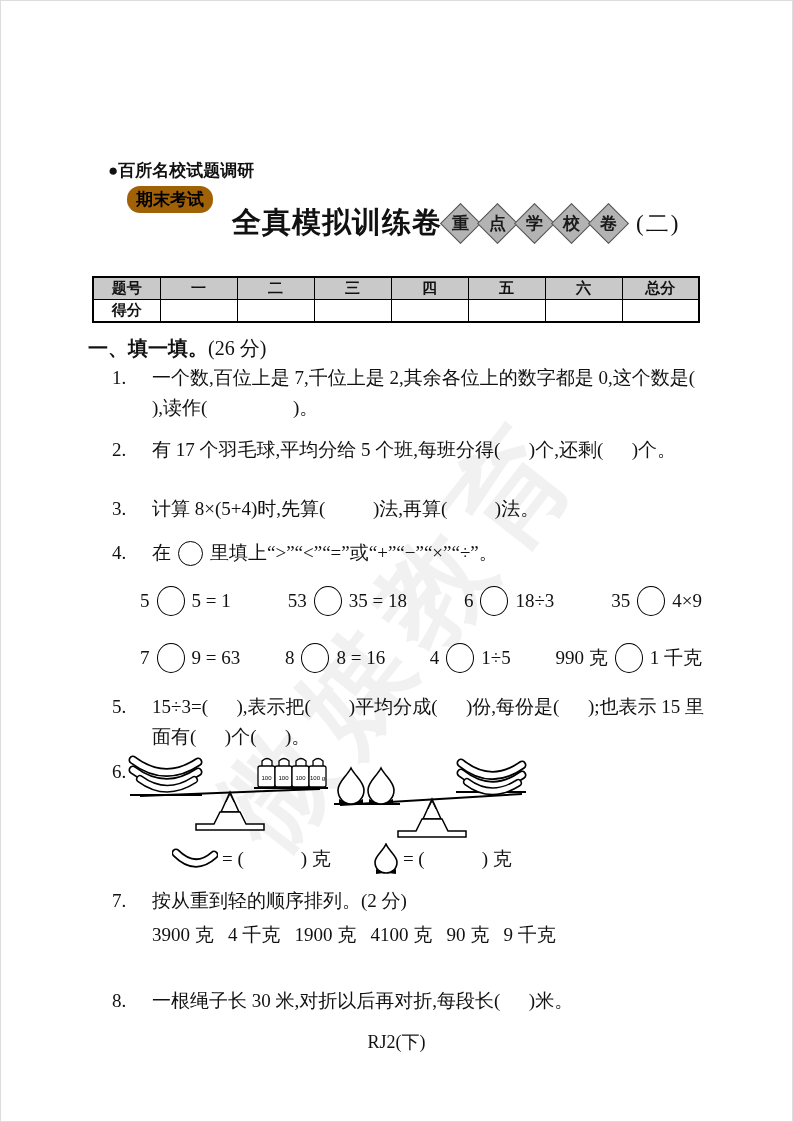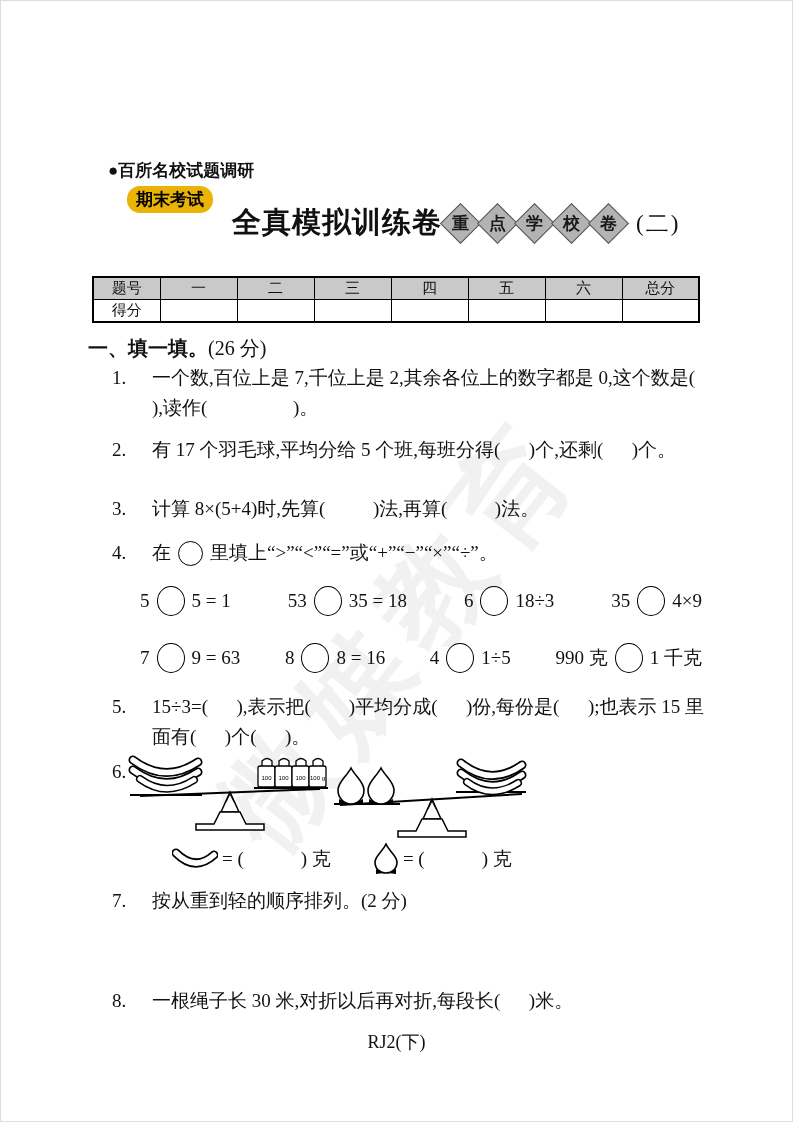--- a/index.html
+++ b/index.html
@@ -15,21 +15,21 @@
     color:rgba(0,0,0,0.055);transform:rotate(-52deg);transform-origin:center;
     white-space:nowrap;pointer-events:none;font-weight:bold;
     font-family:"Liberation Sans","DejaVu Sans",sans-serif;width:620px;text-align:center;
   }
   
   .series-label{
     position:absolute;left:108px;top:159px;font-size:17px;font-weight:bold;
     font-family:"Liberation Sans","DejaVu Sans",sans-serif;
   }
   .exam-badge{
-    position:absolute;left:127px;top:186px;background:#eab308;color:#000;
+    position:absolute;left:127px;top:186px;background:#a16207;color:#000;
     font-size:17px;font-weight:bold;padding:2px 9px;border-radius:13px;
     font-family:"Liberation Sans","DejaVu Sans",sans-serif;
   }
   .title-row{
     position:absolute;left:232px;top:203px;display:flex;align-items:center;
   }
   .main-title{
     font-size:29px;font-weight:900;letter-spacing:1px;
     font-family:"Liberation Sans","DejaVu Sans",sans-serif;
   }
@@ -38,21 +38,21 @@
     display:flex;align-items:center;justify-content:center;margin:0 4px;
     border:1px solid #555;flex:none;
   }
   .diamond span{
     transform:rotate(-45deg);font-size:17px;font-weight:bold;color:#1a1a1a;
     font-family:"Liberation Sans","DejaVu Sans",sans-serif;
   }
   .title-suffix{font-size:23px;margin-left:9px;letter-spacing:2px;}
   
   .score-table{
-    position:absolute;left:92px;top:276px;border-collapse:collapse;table-layout:fixed;
+    position:absolute;left:92px;top:276px;border-collapse:collapse;table-layout:fixed;font-weight:bold;
   }
   .score-table td{
     border:1px solid #000;height:21px;text-align:center;font-size:15px;padding:0;
   }
   .score-table{border:2px solid #000;}
   .score-table .hdr td{background:#c9c9c9;}
   
   .sec-heading{
     position:absolute;left:88px;top:335px;font-size:20px;
   }
@@ -298,20 +298,21 @@
       <path d="M3,26 L11,30 L3,31 Z" fill="#000"></path>
       <path d="M23,26 L15,30 L23,31 Z" fill="#000"></path>
     </svg>
     <span>= (            ) 克</span>
   </div>
 
   <div class="q q7">
     <span class="qnum">7.</span>
     <span class="qtext">按从重到轻的顺序排列。(2 分)</span>
   </div>
+  <div class="q7vals">3900 克   4 千克   1900 克   4100 克   90 克   9 千克</div>
 
   <div class="q q8">
     <span class="qnum">8.</span>
     <span class="qtext">一根绳子长 30 米,对折以后再对折,每段长(      )米。</span>
   </div>
 
   <div class="footer">RJ2(下)</div>
 
 </div>
 

